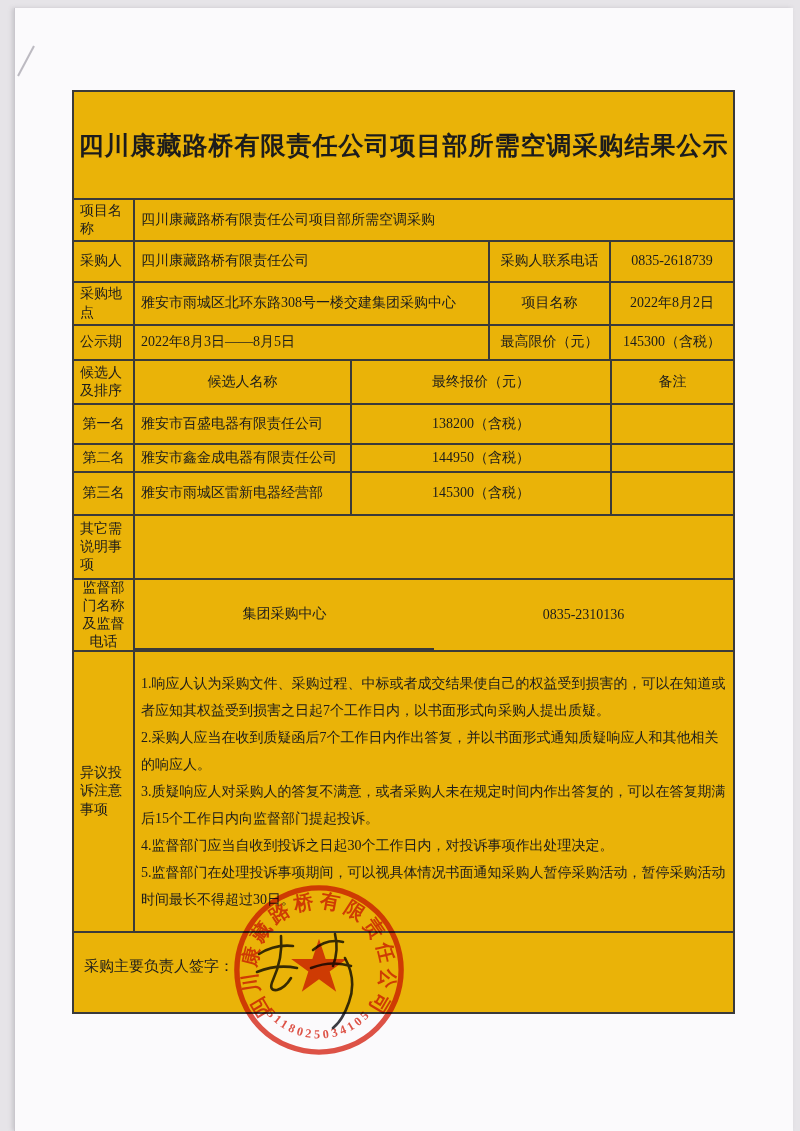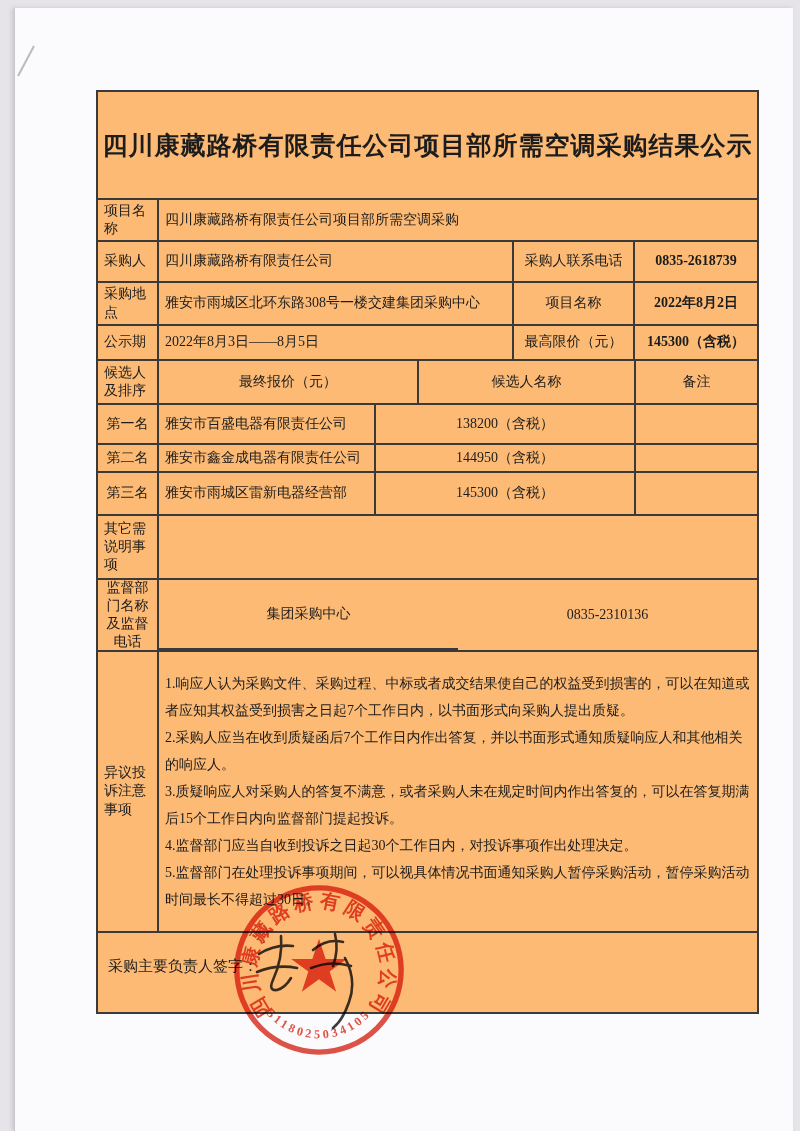--- a/index.html
+++ b/index.html
@@ -15,24 +15,24 @@
     position:absolute;left:14px;top:8px;right:7px;bottom:0;
     background:#fbfafc;
     border-left:1px solid #cac7cd;
     box-shadow:-2px 0 4px rgba(120,115,125,.25);
   }
   .scan-mark{
     position:absolute;left:-6px;top:52px;width:34px;height:2px;
     background:#a19ea8;transform:rotate(-62deg);opacity:.7;
   }
   .sheet{
-    position:absolute;left:81px;top:82px;width:663px;height:924px;
+    position:absolute;left:57px;top:82px;width:663px;height:924px;
     border:2px solid #3a3a3a;
     box-sizing:border-box;
-    background:#fdba74;
+    background:#eab308;
   }
   .row{display:flex;width:100%;box-sizing:border-box;border-bottom:2px solid #3a3a3a;}
   .row:last-child{border-bottom:none;}
   .cell{
     box-sizing:border-box;
     border-right:2px solid #3a3a3a;
     display:flex;align-items:center;
     font-size:14px;line-height:1.3;
     padding:2px 6px;
     overflow:hidden;
@@ -55,21 +55,21 @@
   .r-cand2{height:28px;}
   .r-cand3{height:43px;}
   .r-other{height:64px;}
   .r-superv{height:72px;}
   .r-objection{height:281px;}
   .r-sign{height:68px;}
   
   .w-label{width:61px;flex:0 0 61px;}
   .w-wide{width:355px;flex:0 0 355px;}
   .w-c3{width:121px;flex:0 0 121px;}
-  .w-c4{width:122px;flex:0 0 122px;font-weight:bold;}
+  .w-c4{width:122px;flex:0 0 122px;}
   .w-rest{width:598px;flex:0 0 598px;}
   
   .w-cname{width:217px;flex:0 0 217px;}
   .w-cprice{width:260px;flex:0 0 260px;}
   .w-cremark{width:121px;flex:0 0 121px;}
   .stack{flex-direction:row;padding:0;align-items:stretch;}
   .stack .sub{
     flex:1;display:flex;align-items:center;justify-content:center;
     box-sizing:border-box;font-size:14px;
   }
@@ -122,22 +122,22 @@
 
     <div class="row r-publicity">
       <div class="cell w-label left multi">公示期</div>
       <div class="cell w-wide left">2022年8月3日——8月5日</div>
       <div class="cell w-c3 center">最高限价（元）</div>
       <div class="cell w-c4 center last">145300（含税）</div>
     </div>
 
     <div class="row r-chead">
       <div class="cell w-label left multi">候选人及排序</div>
+      <div class="cell w-cname center">候选人名称</div>
       <div class="cell w-cprice center">最终报价（元）</div>
-      <div class="cell w-cname center">候选人名称</div>
       <div class="cell w-cremark center last">备注</div>
     </div>
 
     <div class="row r-cand1">
       <div class="cell w-label center">第一名</div>
       <div class="cell w-cname left">雅安市百盛电器有限责任公司</div>
       <div class="cell w-cprice center">138200（含税）</div>
       <div class="cell w-cremark center last"></div>
     </div>
 

